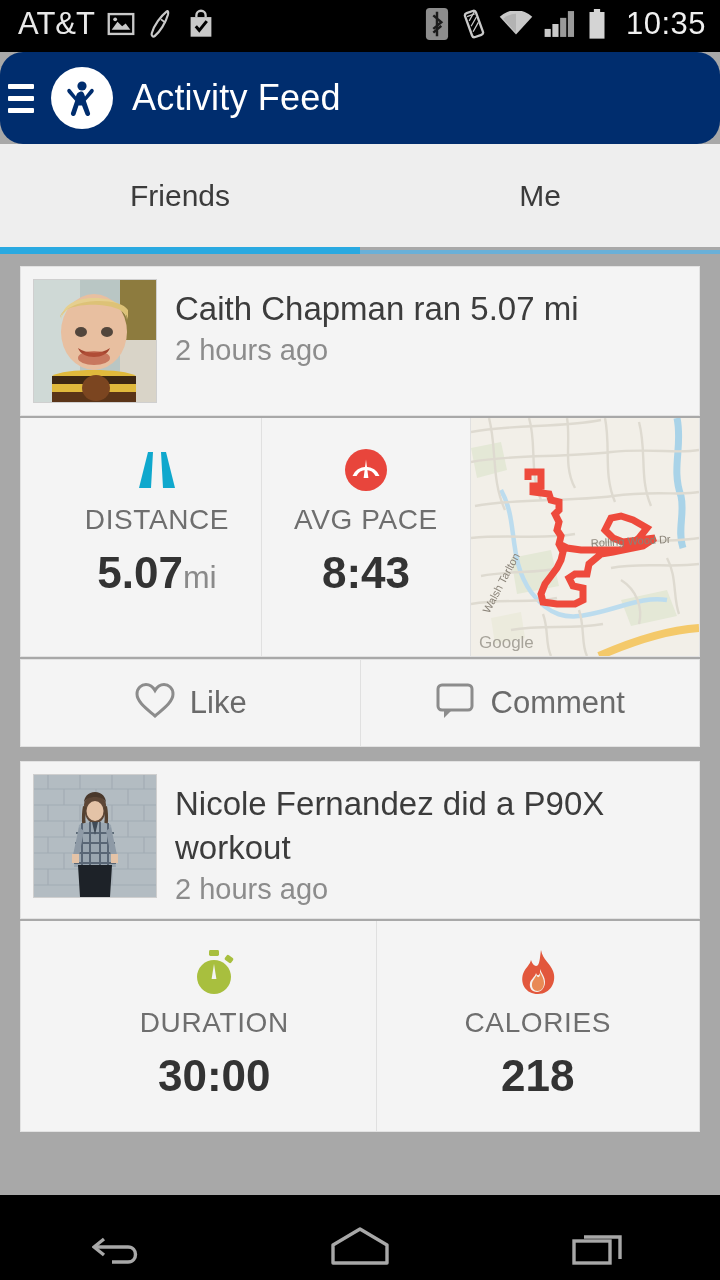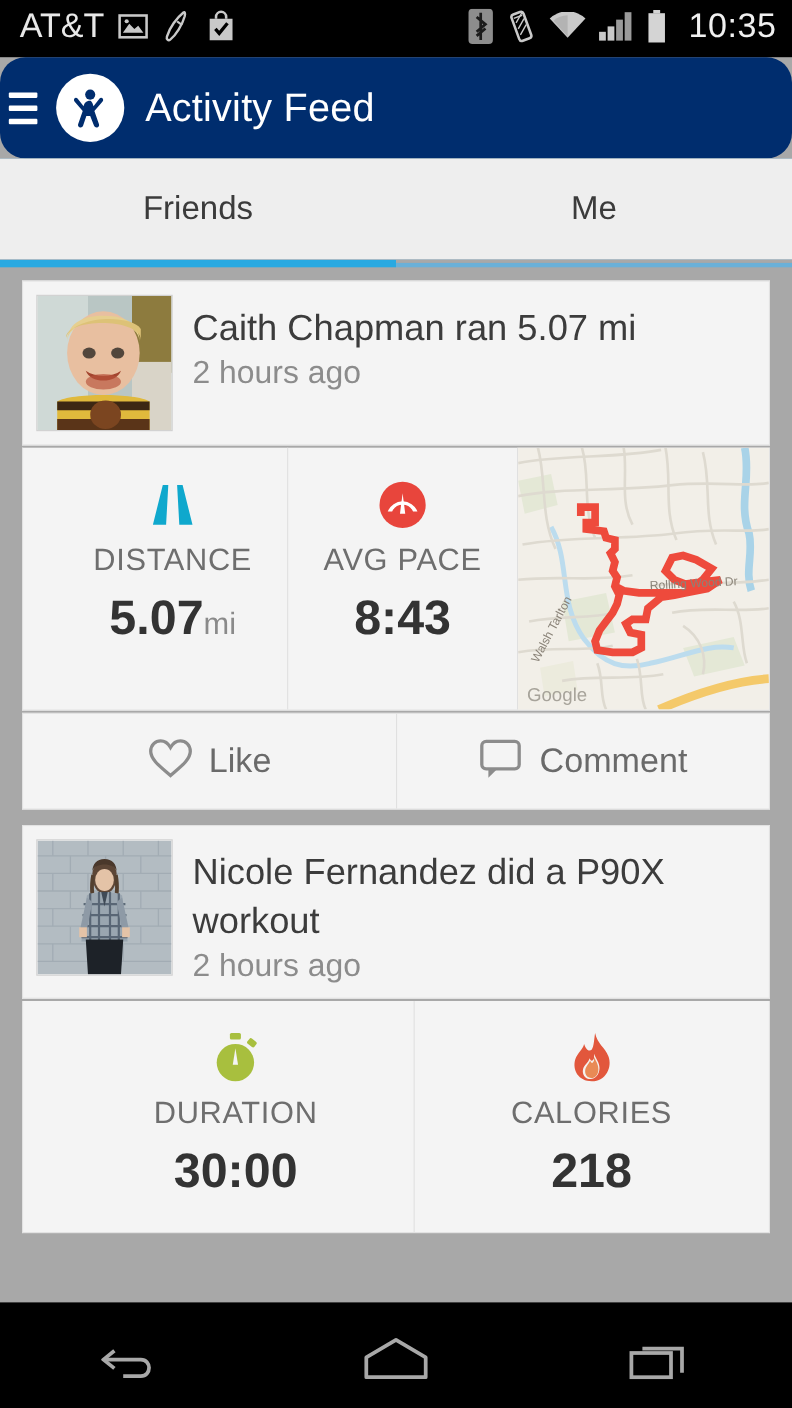--- a/index.html
+++ b/index.html
@@ -80,22 +80,22 @@
   }
   .app-title {
     color: #ffffff;
     font-size: 36px;
     margin-left: 19px;
     letter-spacing: 0.2px;
   }
 
   
   .tab-bar {
-    height: 92px;
-    background: #0c4a6e;
+    height: 103px;
+    background: #84cc16;
     display: flex;
     position: relative;
   }
   .tab {
     flex: 1;
     display: flex;
     align-items: center;
     justify-content: center;
     position: relative;
     cursor: pointer;
@@ -182,21 +182,21 @@
     margin-top: 10px;
     letter-spacing: 0.6px;
   }
   .stat-value {
     font-size: 44px;
     font-weight: bold;
     color: #333333;
     margin-top: 12px;
   }
   .stat-unit {
-    font-size: 28px;
+    font-size: 32px;
     font-weight: normal;
     color: #8a8a8a;
   }
 
   .map-cell {
     width: 228px;
     flex: 0 0 228px;
     position: relative;
     overflow: hidden;
     background: #f2efe9;

